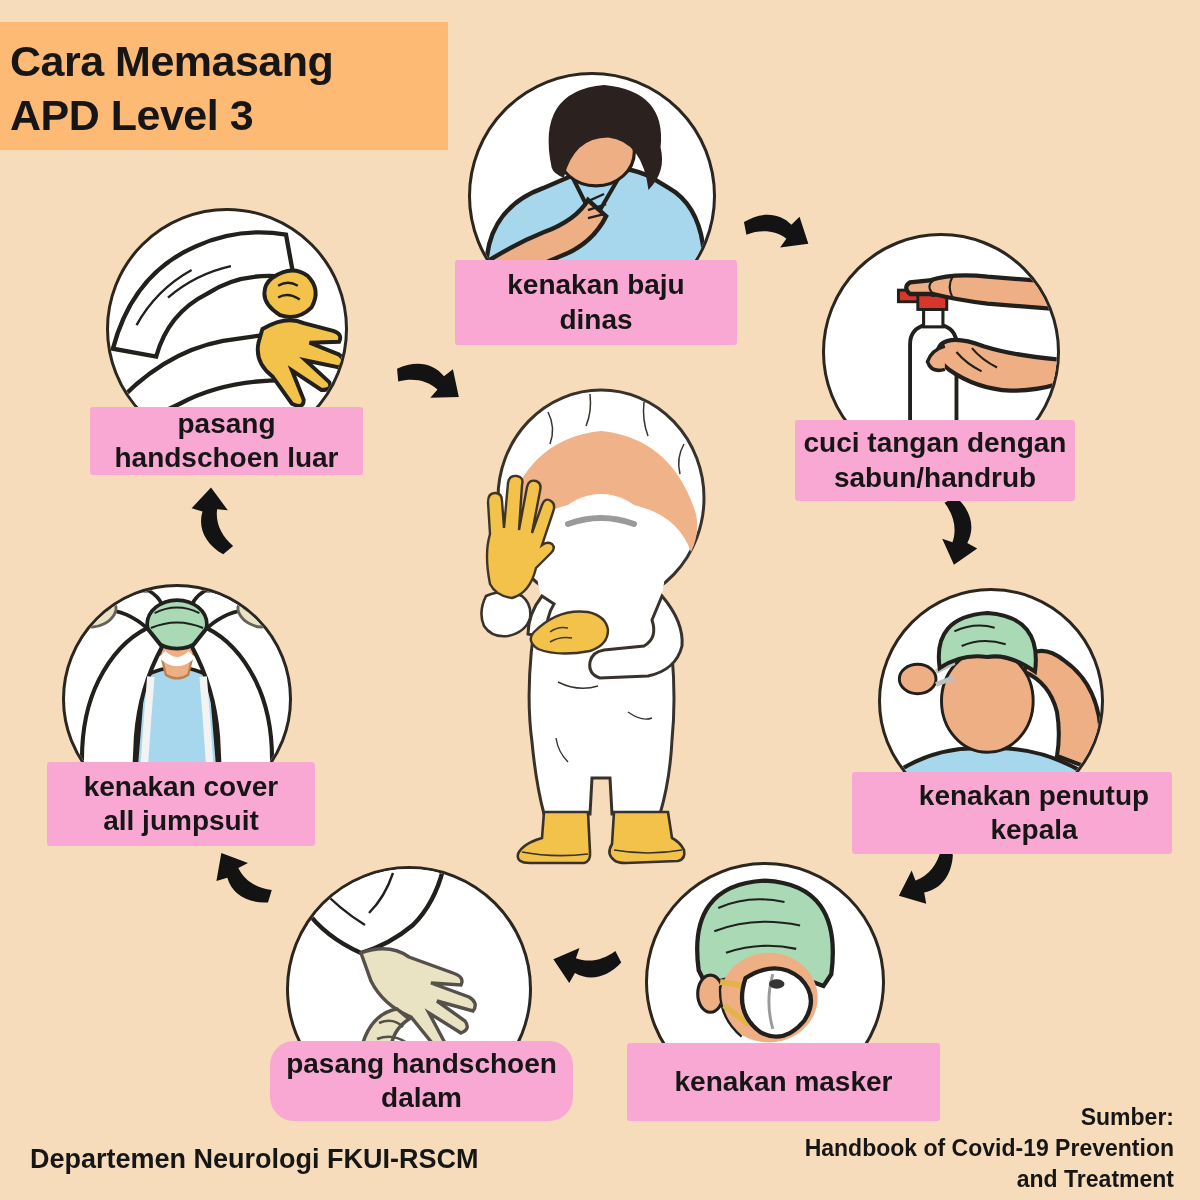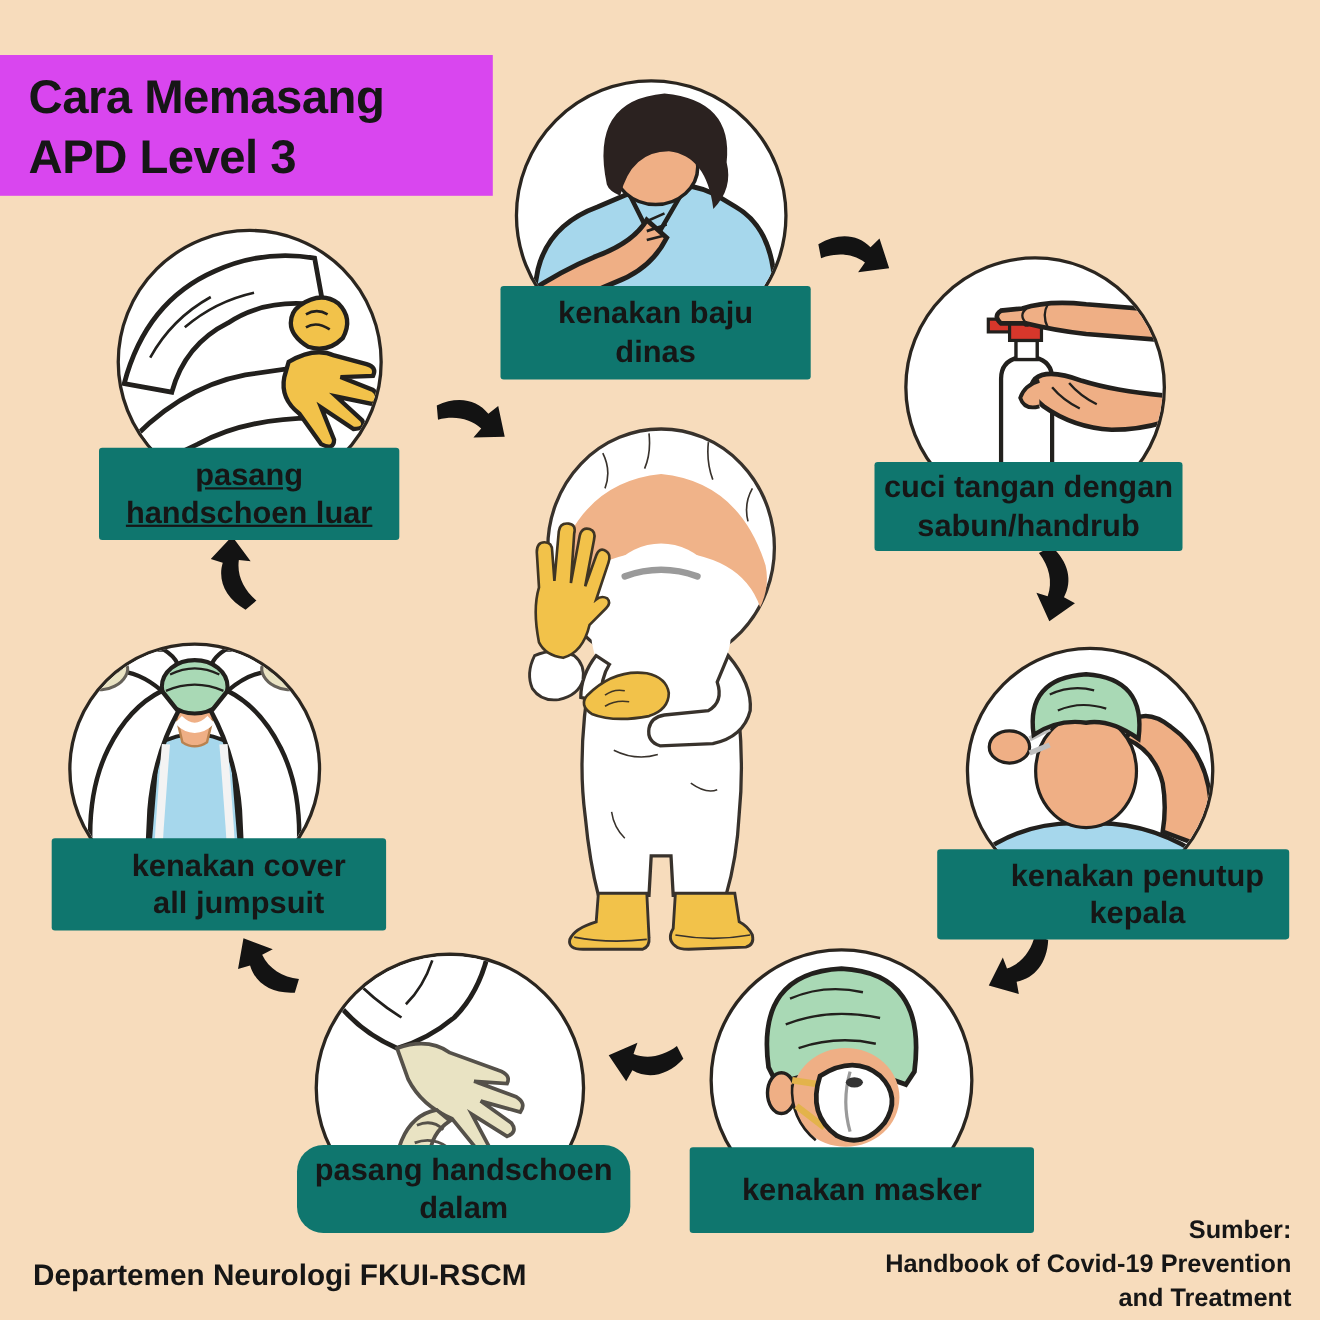--- a/index.html
+++ b/index.html
@@ -5,34 +5,34 @@
   html,body { margin:0; padding:0; }
   .poster {
     position:relative; width:1200px; height:1200px;
     background:#F7DCBC; overflow:hidden;
     font-family:"Liberation Sans", sans-serif; color:#161616;
   }
   .abs { position:absolute; }
   
   .title-panel {
     left:0; top:22px; width:448px; height:128px;
-    background:#d946ef; box-sizing:border-box; padding:12px 0 0 26px;margin-top:28px;
+    background:#fdba74; box-sizing:border-box; padding:12px 0 0 10px;
   }
   .title-panel .t-line {
     display:block; font-size:43px; font-weight:bold; line-height:1.26; letter-spacing:-0.5px;
   }
   
   .circle {
     position:absolute; border-radius:50%; background:#FFFFFF;
     border:3px solid #2B2620; overflow:hidden; box-sizing:border-box;
   }
   .circle svg { width:100%; height:100%; display:block; }
   
   .label {
-    position:absolute; background:#0f766e; border-radius:3px;
+    position:absolute; background:#f9a8d4; border-radius:3px;
     display:flex; flex-direction:column; align-items:center; justify-content:center;
     text-align:center; font-weight:bold; font-size:28px; line-height:1.22; color:#161616;
     z-index:5;
   }
   
   .arrow { position:absolute; width:74px; height:50px; z-index:4; }
   .arrow svg { width:100%; height:100%; display:block; }
   
   .center-figure { left:438px; top:382px; width:324px; height:486px; z-index:2; }
   .center-figure svg { width:100%; height:100%; display:block; }
@@ -142,36 +142,36 @@
       <path d="M36,122 L42,48 Q60,38 78,48 L84,122 Z" fill="#A6D7EC" stroke="#22201d" stroke-width="2"></path>
       <path d="M50,30 Q60,24 70,30 L66,47 Q60,51 54,47 Z" fill="#EFAF85" stroke="#b9824f" stroke-width="1.2"></path>
       <path d="M52,36 Q60,44 68,36" stroke="#FFFFFF" stroke-width="5" fill="none"></path>
       <ellipse cx="60" cy="20" rx="16" ry="13" fill="#A9D9B5" stroke="#22201d" stroke-width="2"></ellipse>
       <path d="M48,14 Q60,8 72,14 M46,22 Q60,16 74,22" stroke="#22201d" stroke-width="1.1" fill="none"></path>
       <path d="M12,122 Q4,78 18,50 Q28,30 44,22 L52,32 Q40,54 38,80 L36,122 Z" fill="#FFFFFF" stroke="#22201d" stroke-width="2.2"></path>
       <path d="M108,122 Q116,78 102,50 Q92,30 76,22 L68,32 Q80,54 82,80 L84,122 Z" fill="#FFFFFF" stroke="#22201d" stroke-width="2.2"></path>
       <path d="M46,48 Q43,84 41,120 M74,48 Q77,84 79,120" stroke="#f3f3f3" stroke-width="4" fill="none"></path>
     </svg>
   </div>
-  <div class="label" style="left:47px; top:762px; width:268px; height:84px;padding-left:36px;">
+  <div class="label" style="left:47px; top:762px; width:268px; height:84px;">
     <span>kenakan cover</span>
     <span>all jumpsuit</span>
   </div>
 
   <div class="circle" style="left:106px; top:208px; width:242px; height:242px;">
     <svg viewBox="0 0 120 120">
       <path d="M2,70 Q12,32 44,18 Q66,8 90,12 L94,34 Q68,30 50,42 Q30,52 24,74 Z" fill="#FFFFFF" stroke="#22201d" stroke-width="2.2"></path>
       <path d="M30,44 Q44,32 62,28 M14,58 Q24,40 42,30" stroke="#22201d" stroke-width="1.2" fill="none"></path>
       <path d="M0,102 Q26,72 58,66 L86,62 L90,86 Q58,86 36,98 Q18,106 6,116 Z" fill="#FFFFFF" stroke="#22201d" stroke-width="2.2"></path>
       <path d="M83,34 Q93,27 101,33 Q108,40 103,49 Q96,56 87,53 Q79,48 79,42 Q79,37 83,34 Z" fill="#F2C24A" stroke="#22201d" stroke-width="2"></path>
       <path d="M86,38 Q91,35 96,38 M86,44 Q91,41 97,45" stroke="#22201d" stroke-width="1.2" fill="none"></path>
       <path d="M78,60 Q90,53 99,57 L114,61 Q119,62.5 117,66.5 L102,67 L117,73 Q121,76 117,79.5 L100,76 L112,87 Q114,91 108,91 L93,81 L99,96 Q99,101 93,98 L83,84 Q74,77 76,67 Z" fill="#F2C24A" stroke="#22201d" stroke-width="2"></path>
     </svg>
   </div>
-  <div class="label" style="left:90px; top:407px; width:273px; height:84px;text-decoration:underline;">
+  <div class="label" style="left:90px; top:407px; width:273px; height:68px;">
     <span>pasang</span>
     <span>handschoen luar</span>
   </div>
 
   <div class="abs center-figure">
     <svg viewBox="0 0 324 486">
 
       <path d="M100,222 Q86,300 94,360 Q98,402 106,432 L152,432 L154,396 L172,396 L174,432 L222,432 Q232,398 234,358 Q240,298 228,224 Q196,202 163,202 Q128,202 100,222 Z" fill="#FFFFFF" stroke="#38322c" stroke-width="3"></path>
       <path d="M120,300 Q140,310 160,304 M190,330 Q204,340 214,336 M130,380 Q120,370 118,356" stroke="#38322c" stroke-width="1.4" fill="none"></path>
 

